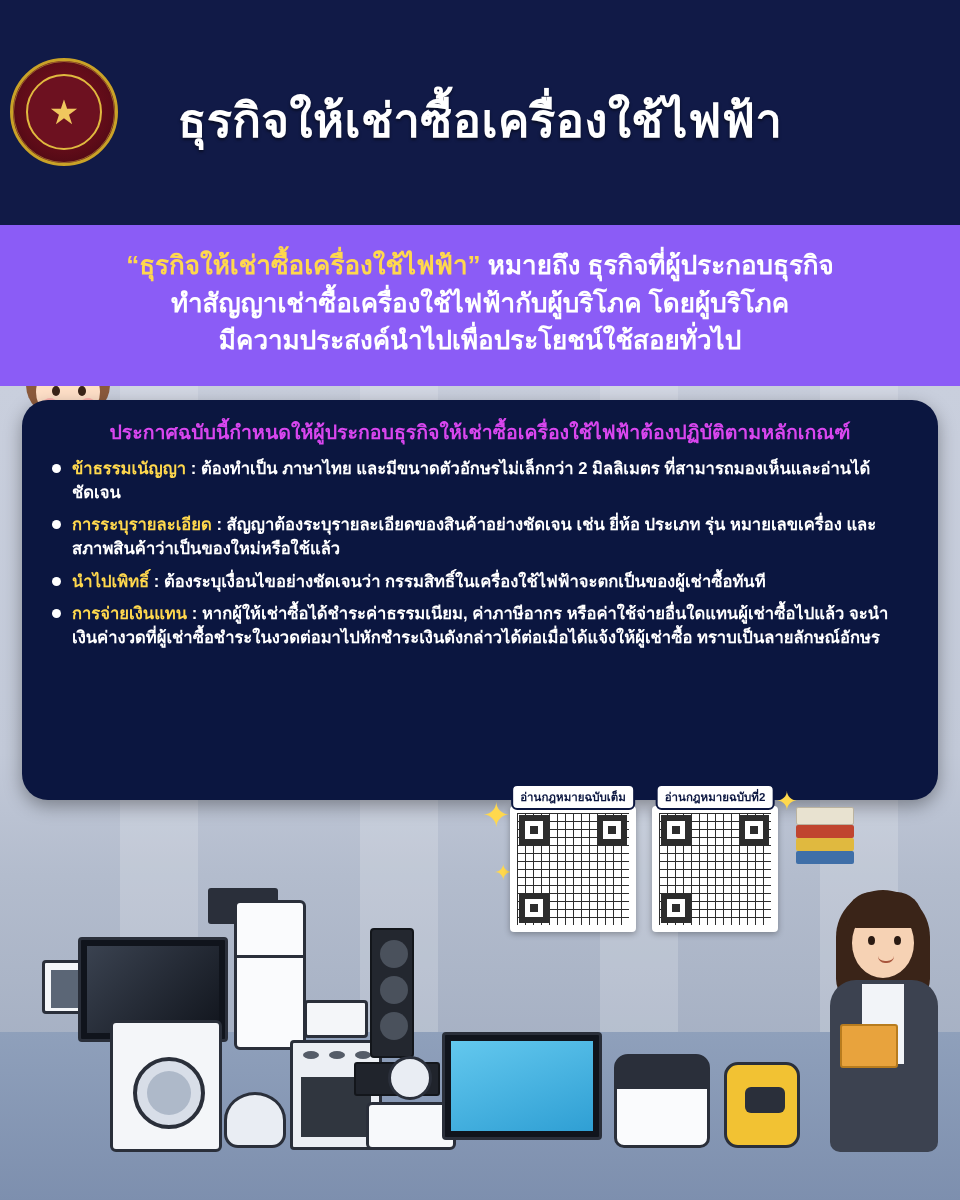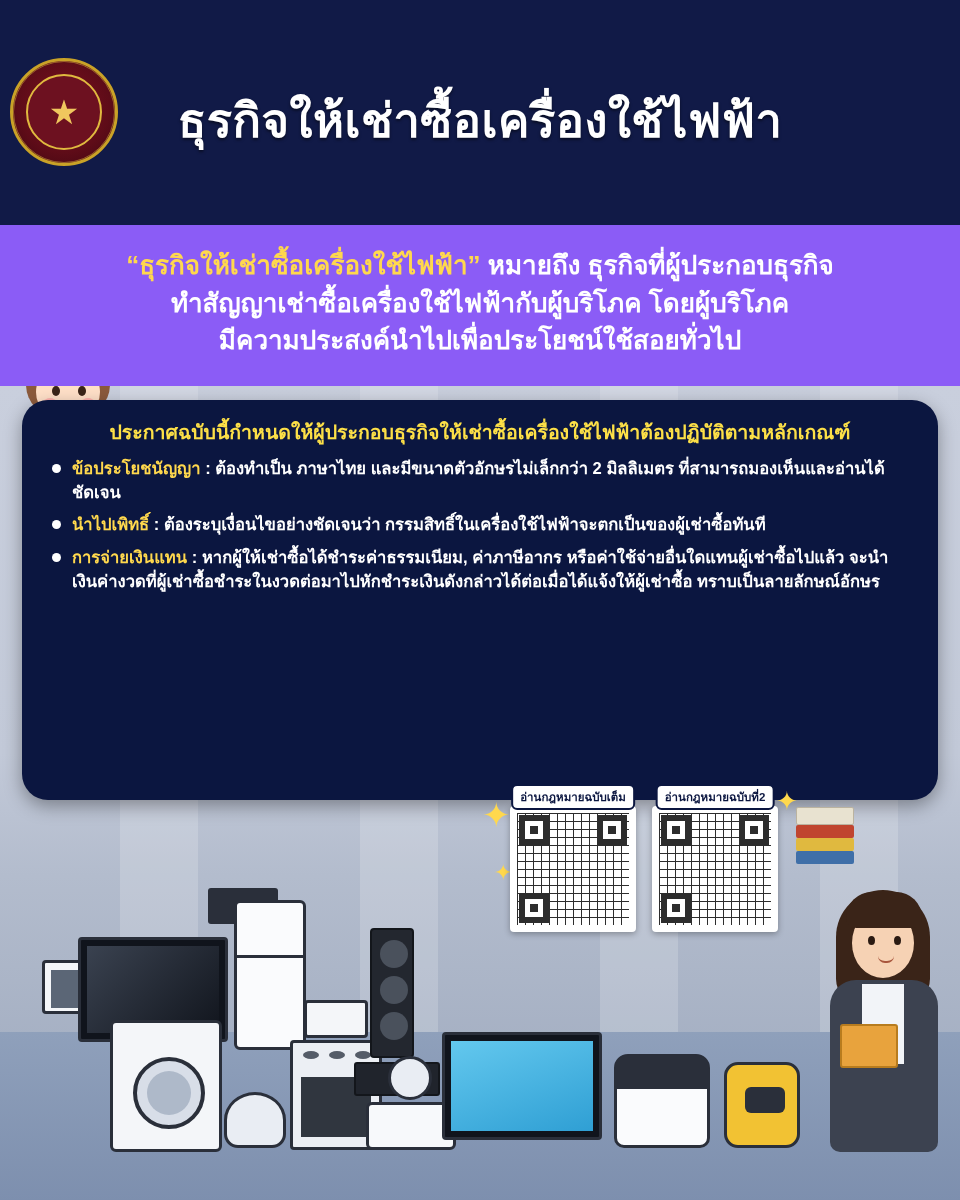--- a/index.html
+++ b/index.html
@@ -87,21 +87,21 @@
     position: absolute;
     left: 22px; top: 14px;
     width: 916px; height: 400px;
     background: #0b1640;
     border-radius: 26px;
     padding: 18px 26px 10px 26px;
     color: #fff;
     box-shadow: 0 6px 18px rgba(0,0,0,.35);
   }
   .panel-head {
-    color: #fde047;
+    color: #d946ef;
     font-size: 19.5px;
     font-weight: bold;
     text-align: center;
     line-height: 1.5;
     margin-bottom: 10px;
   }
   ul.points { list-style: none; }
   ul.points li {
     position: relative;
     padding-left: 24px;
@@ -309,21 +309,25 @@
       <div class="body"></div>
     </div>
 
     <div class="panel">
       <div class="panel-head">
         <div>ประกาศฉบับนี้กำหนดให้ผู้ประกอบธุรกิจให้เช่าซื้อเครื่องใช้ไฟฟ้าต้องปฏิบัติตามหลักเกณฑ์</div>
       </div>
       <ul class="points">
         <li>
           <span class="dot"></span>
-          <span class="k">ข้อประโยชนัญญา</span><span> : ต้องทำเป็น ภาษาไทย และมีขนาดตัวอักษรไม่เล็กกว่า 2 มิลลิเมตร ที่สามารถมองเห็นและอ่านได้ชัดเจน</span>
+          <span class="k">ข้าธรรมเนัญญา</span><span> : ต้องทำเป็น ภาษาไทย และมีขนาดตัวอักษรไม่เล็กกว่า 2 มิลลิเมตร ที่สามารถมองเห็นและอ่านได้ชัดเจน</span>
+        </li>
+        <li>
+          <span class="dot"></span>
+          <span class="k">การระบุรายละเอียด</span><span> : สัญญาต้องระบุรายละเอียดของสินค้าอย่างชัดเจน เช่น ยี่ห้อ ประเภท รุ่น หมายเลขเครื่อง และสภาพสินค้าว่าเป็นของใหม่หรือใช้แล้ว</span>
         </li>
         <li>
           <span class="dot"></span>
           <span class="k">นำไปเพิทธิ์</span><span> : ต้องระบุเงื่อนไขอย่างชัดเจนว่า กรรมสิทธิ์ในเครื่องใช้ไฟฟ้าจะตกเป็นของผู้เช่าซื้อทันที</span>
         </li>
         <li>
           <span class="dot"></span>
           <span class="k">การจ่ายเงินแทน</span><span> : หากผู้ให้เช่าซื้อได้ชำระค่าธรรมเนียม, ค่าภาษีอากร หรือค่าใช้จ่ายอื่นใดแทนผู้เช่าซื้อไปแล้ว จะนำเงินค่างวดที่ผู้เช่าซื้อชำระในงวดต่อมาไปหักชำระเงินดังกล่าวได้ต่อเมื่อได้แจ้งให้ผู้เช่าซื้อ ทราบเป็นลายลักษณ์อักษร</span>
         </li>
       </ul>

